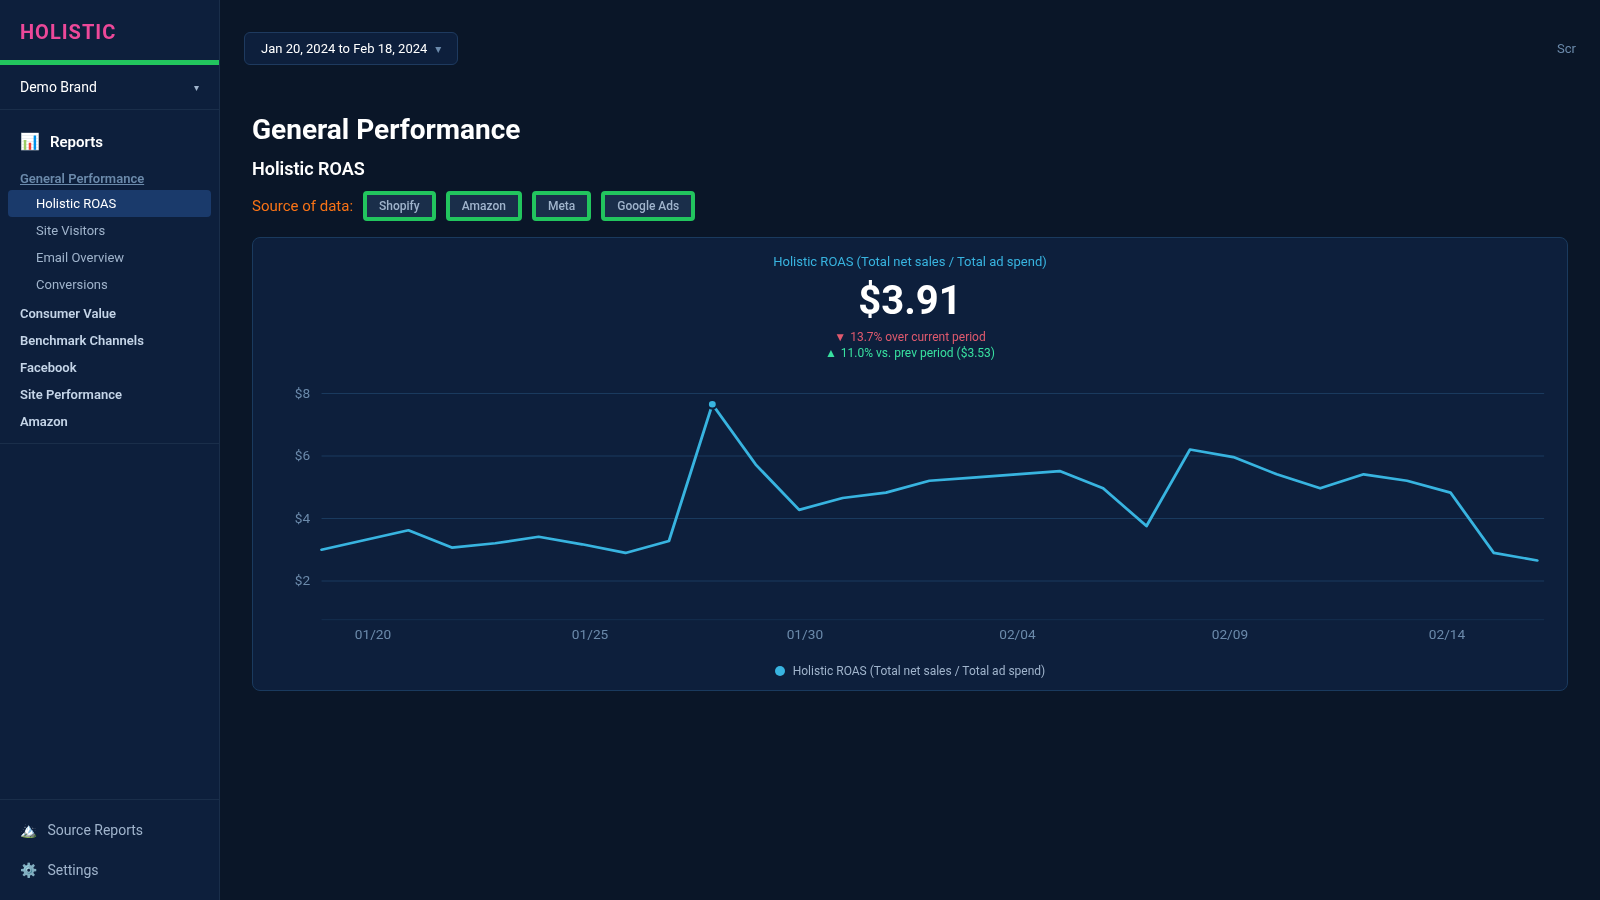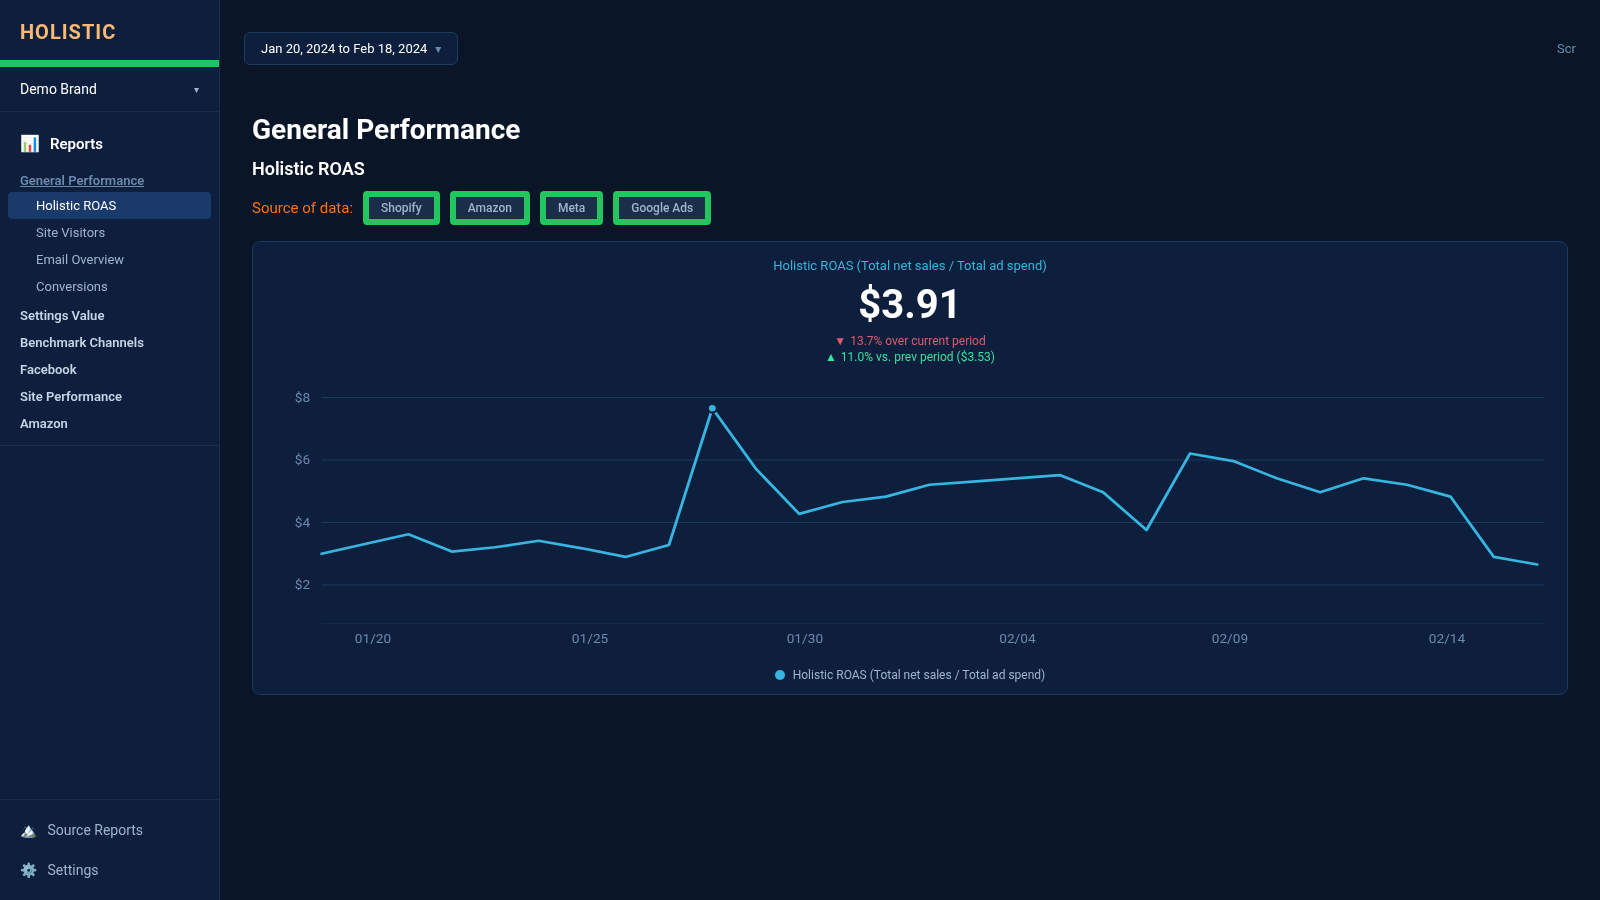--- a/index.html
+++ b/index.html
@@ -21,23 +21,23 @@
       display: flex;
       flex-direction: column;
       height: 100%;
       border-right: 1px solid #1a2e4a;
     }
 
     .sidebar-logo {
       padding: 20px 20px 16px;
       font-size: 20px;
       font-weight: 700;
-      color: #fdba74;
+      color: #ec4899;
       letter-spacing: 1px;
-      border-bottom: 7px solid #22c55e;
+      border-bottom: 5px solid #22c55e;
     }
 
     .sidebar-brand {
       padding: 14px 20px;
       display: flex;
       align-items: center;
       justify-content: space-between;
       font-size: 14px;
       color: #a0b4cc;
       cursor: pointer;
@@ -190,21 +190,21 @@
     }
 
     .source-badge {
       padding: 4px 12px;
       border-radius: 4px;
       font-size: 12px;
       font-weight: 500;
       background-color: #1a2e4a;
       color: #a0b4cc;
       cursor: pointer;
-      border: 6px solid #22c55e;
+      border: 4px solid #22c55e;
     }
 
     
     .chart-card {
       background-color: #0d1f3c;
       border: 1px solid #1a3a5e;
       border-radius: 8px;
       overflow: hidden;
     }
 
@@ -299,21 +299,21 @@
     <div class="nav-item">
       <span>Site Visitors</span>
     </div>
     <div class="nav-item">
       <span>Email Overview</span>
     </div>
     <div class="nav-item">
       <span>Conversions</span>
     </div>
 
-    <div class="nav-section-label">Settings Value</div>
+    <div class="nav-section-label">Consumer Value</div>
     <div class="nav-section-label">Benchmark Channels</div>
     <div class="nav-section-label">Facebook</div>
     <div class="nav-section-label">Site Performance</div>
     <div class="nav-section-label">Amazon</div>
   </div>
 
   <div class="sidebar-bottom">
     <div class="sidebar-bottom-item">
       <span>🏔️</span>
       <span>Source Reports</span>

